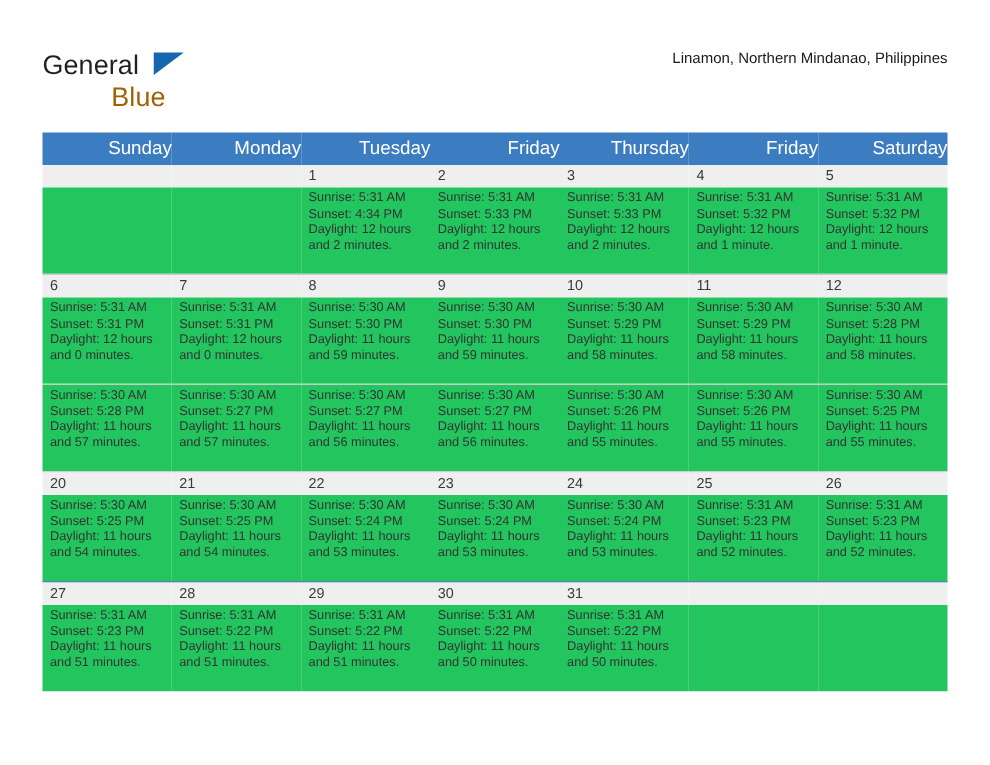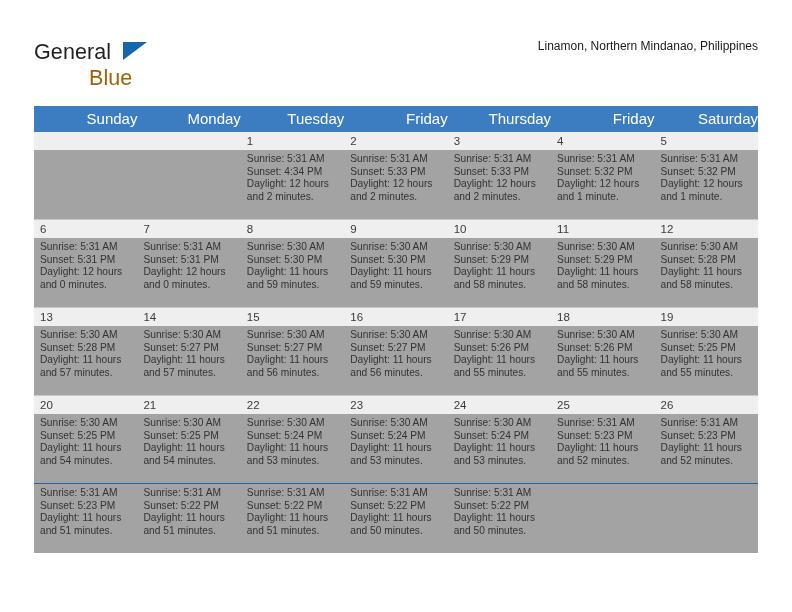--- a/index.html
+++ b/index.html
@@ -123,21 +123,21 @@
     height: 17px;
     padding: 1px 0 0 6px;
     font-size: 11.5px;
     color: #3a3a3a;
     line-height: 16px;
   }
   .daynum-row td.empty {
     background: #efefef;
   }
   .info-row td {
-    background: #a3a3a3;
+    background: #22c55e;
     height: 66px;
     padding: 3px 8px 0 6px;
     font-size: 10.2px;
     color: #333333;
     line-height: 12.6px;
   }
   .info-line {
     display: block;
     white-space: normal;
   }
@@ -257,29 +257,20 @@
           </td>
           <td>
             <span class="info-line">Sunrise: 5:30 AM</span>
             <span class="info-line">Sunset: 5:28 PM</span>
             <span class="info-line">Daylight: 11 hours and 58 minutes.</span>
           </td>
         </tr>
         <tr class="week-sep">
           <td colspan="7"></td>
         </tr>
-        <tr class="daynum-row">
-          <td>13</td>
-          <td>14</td>
-          <td>15</td>
-          <td>16</td>
-          <td>17</td>
-          <td>18</td>
-          <td>19</td>
-        </tr>
         <tr class="info-row">
           <td>
             <span class="info-line">Sunrise: 5:30 AM</span>
             <span class="info-line">Sunset: 5:28 PM</span>
             <span class="info-line">Daylight: 11 hours and 57 minutes.</span>
           </td>
           <td>
             <span class="info-line">Sunrise: 5:30 AM</span>
             <span class="info-line">Sunset: 5:27 PM</span>
             <span class="info-line">Daylight: 11 hours and 57 minutes.</span>
@@ -355,20 +346,29 @@
           </td>
           <td>
             <span class="info-line">Sunrise: 5:31 AM</span>
             <span class="info-line">Sunset: 5:23 PM</span>
             <span class="info-line">Daylight: 11 hours and 52 minutes.</span>
           </td>
         </tr>
         <tr class="week-sep blue">
           <td colspan="7"></td>
         </tr>
+        <tr class="daynum-row">
+          <td>27</td>
+          <td>28</td>
+          <td>29</td>
+          <td>30</td>
+          <td>31</td>
+          <td class="empty"></td>
+          <td class="empty"></td>
+        </tr>
         <tr class="info-row">
           <td>
             <span class="info-line">Sunrise: 5:31 AM</span>
             <span class="info-line">Sunset: 5:23 PM</span>
             <span class="info-line">Daylight: 11 hours and 51 minutes.</span>
           </td>
           <td>
             <span class="info-line">Sunrise: 5:31 AM</span>
             <span class="info-line">Sunset: 5:22 PM</span>
             <span class="info-line">Daylight: 11 hours and 51 minutes.</span>

